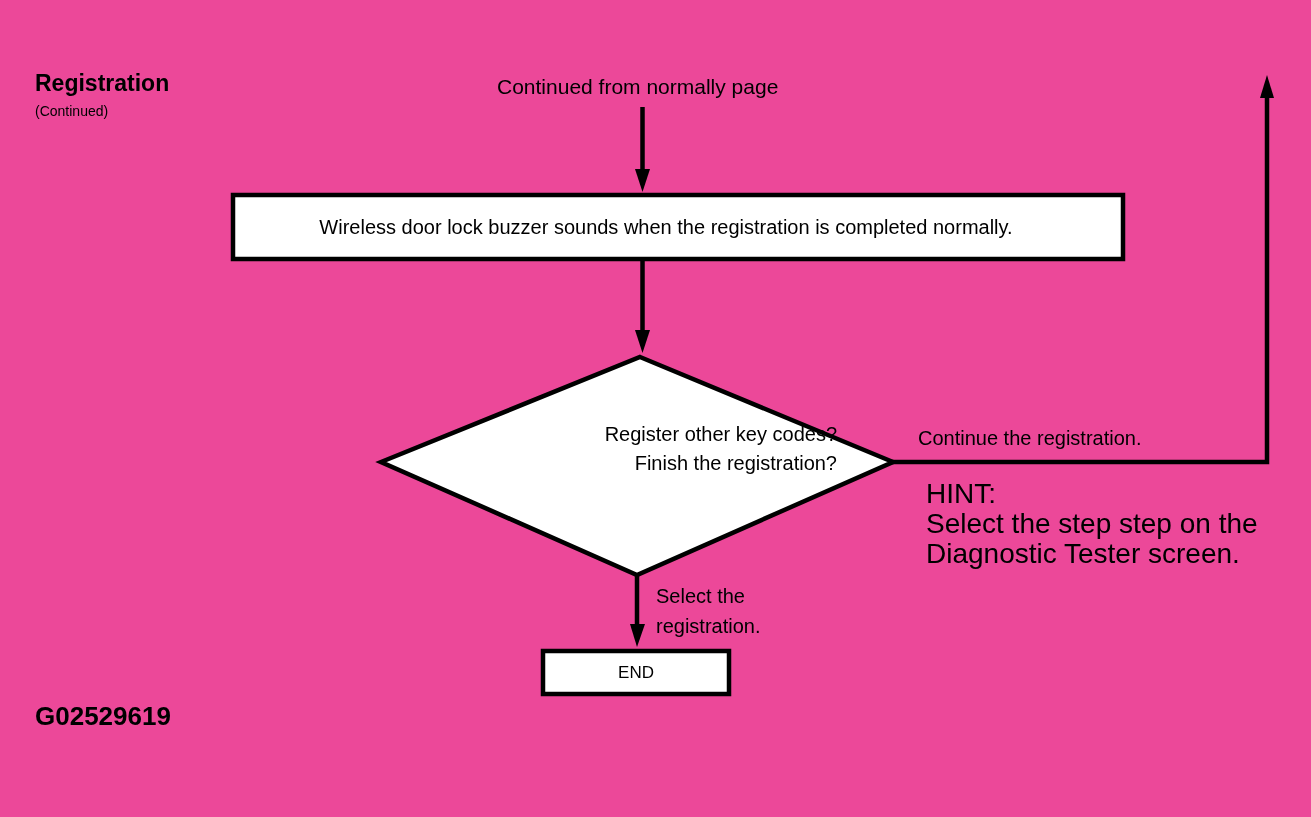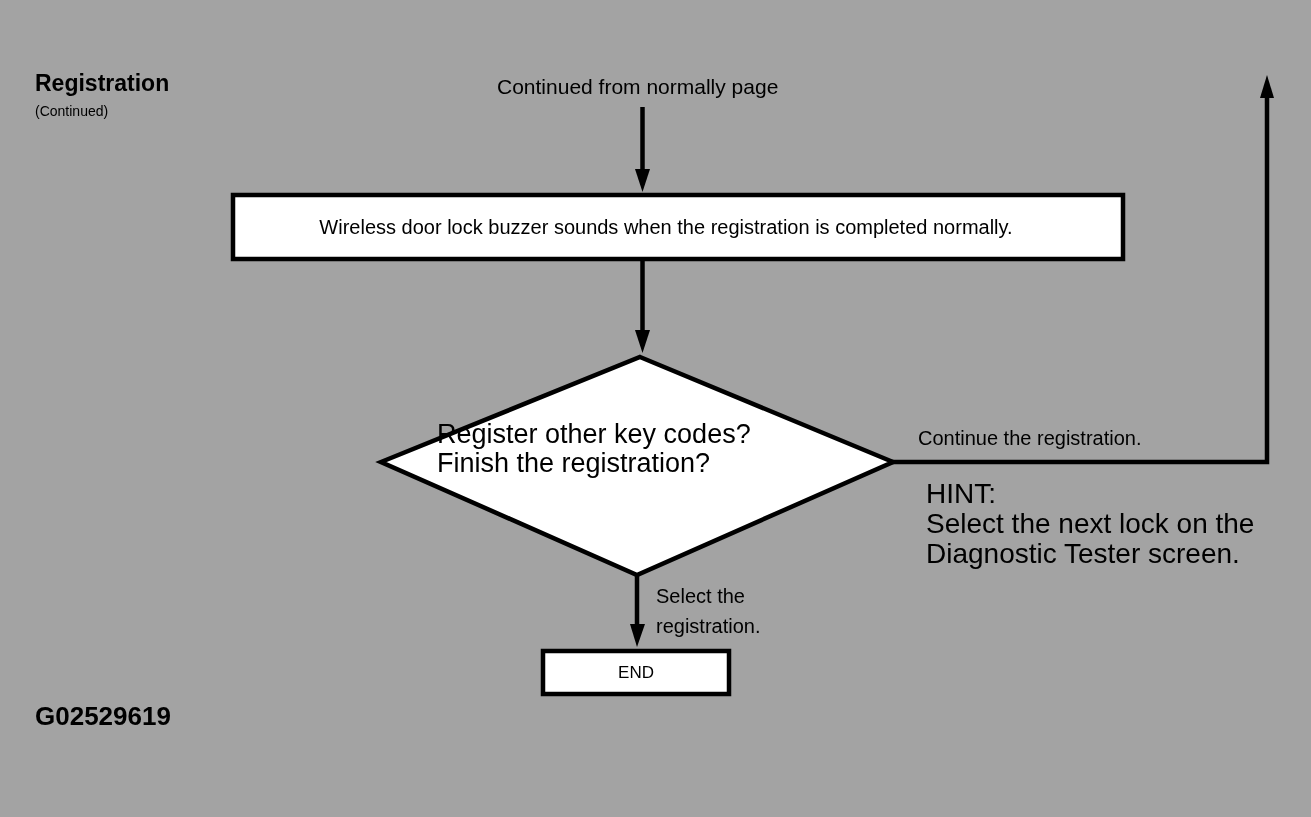--- a/index.html
+++ b/index.html
@@ -4,21 +4,21 @@
 <style>
   html, body {
     margin: 0;
     padding: 0;
     background: #ffffff;
   }
   .page {
     position: relative;
     width: 1311px;
     height: 817px;
-    background: #a3a3a3;
+    background: #ec4899;
     font-family: "Liberation Sans", sans-serif;
     color: #000000;
     overflow: hidden;
   }
   .abs { position: absolute; }
   svg.flow-lines {
     position: absolute;
     left: 0; top: 0;
     width: 1311px; height: 817px;
   }
@@ -40,22 +40,22 @@
     left: 221px; top: 195px;
     width: 890px; height: 64px;
     display: flex;
     align-items: center;
     justify-content: center;
     font-size: 20px;
   }
   .decision-text {
     left: 437px; top: 420px;
     width: 400px;
-    text-align: left;
-    font-size: 27px;
+    text-align: right;
+    font-size: 20px;
     line-height: 29px;
   }
   .continue-label {
     left: 918px; top: 427px;
     font-size: 20px;
   }
   .hint-block {
     left: 926px; top: 479px;
     font-size: 28px;
     line-height: 30px;
@@ -116,21 +116,21 @@
 
   <div class="abs decision-text">
     <div>Register other key codes?</div>
     <div>Finish the registration?</div>
   </div>
 
   <div class="abs continue-label">Continue the registration.</div>
 
   <div class="abs hint-block">
     <div>HINT:</div>
-    <div>Select the next lock on the</div>
+    <div>Select the step step on the</div>
     <div>Diagnostic Tester screen.</div>
   </div>
 
   <div class="abs finish-label">
     <div>Select the</div>
     <div>registration.</div>
   </div>
 
   <div class="abs end-text">
     <span>END</span>

